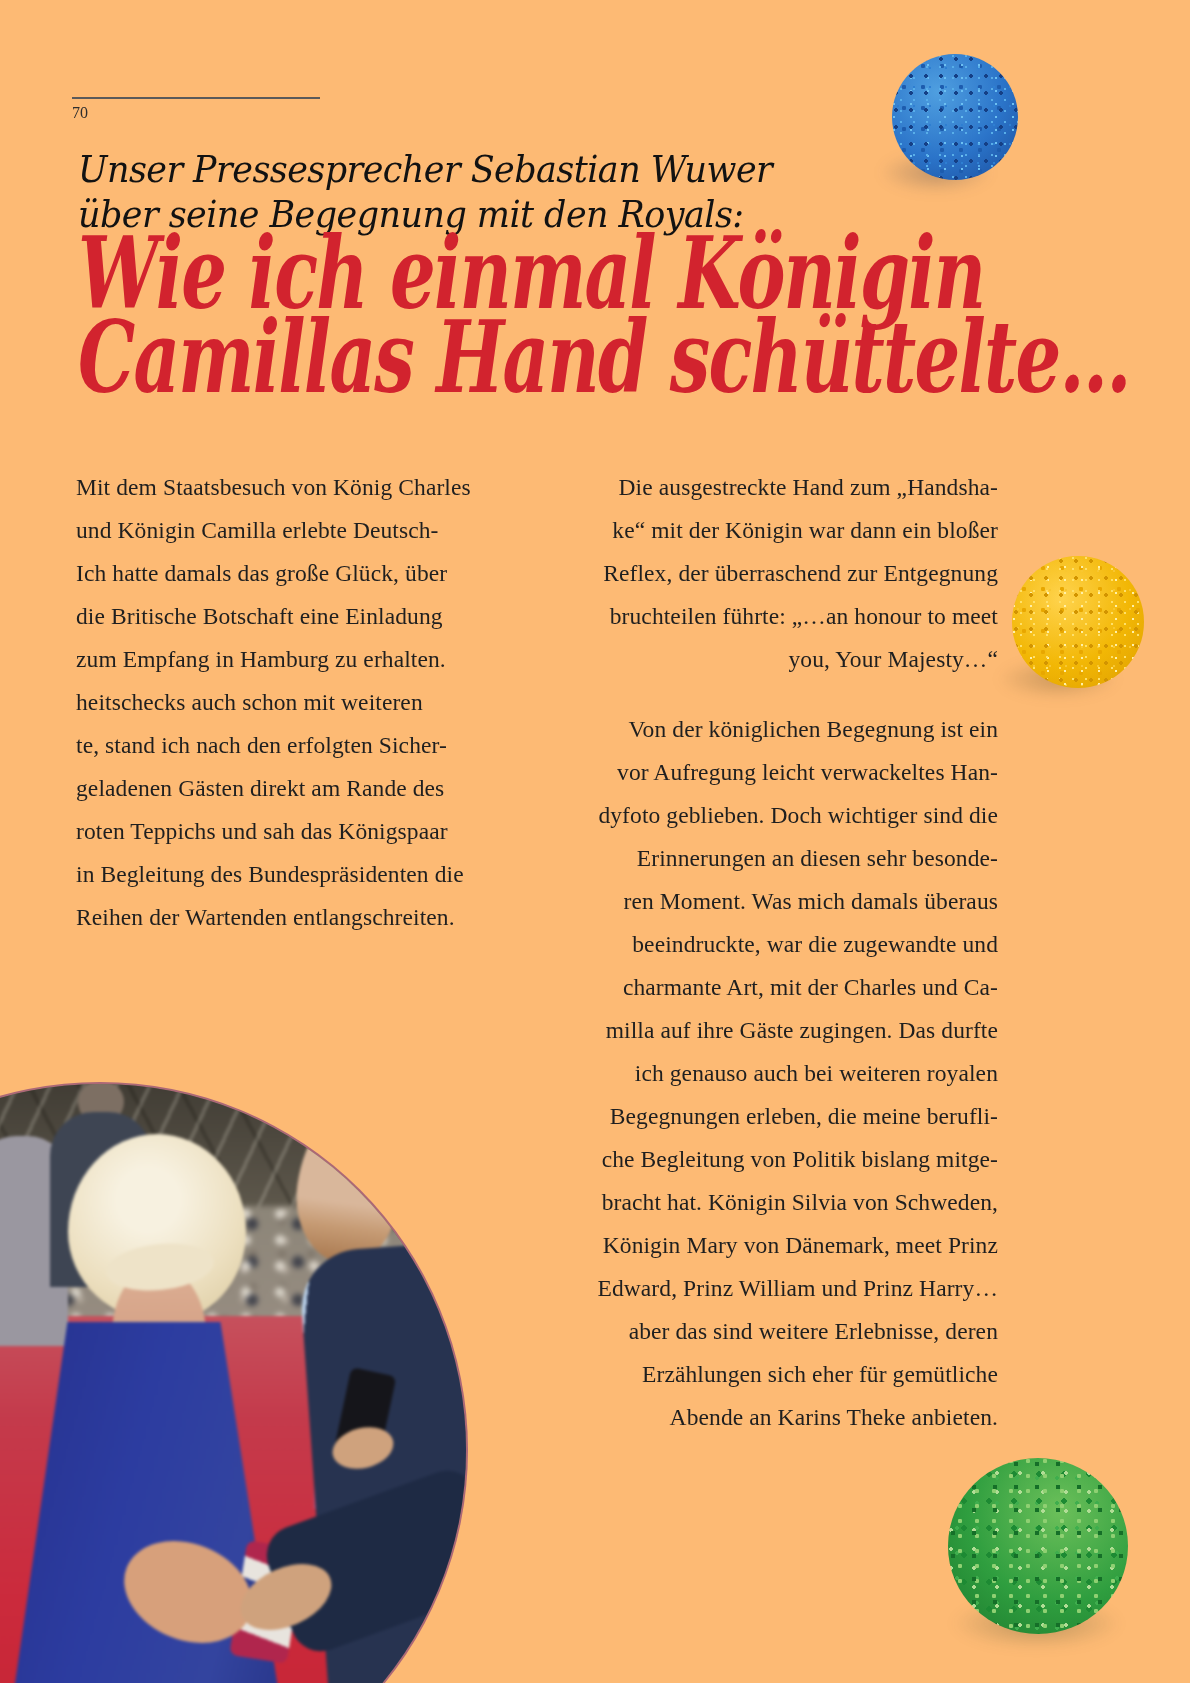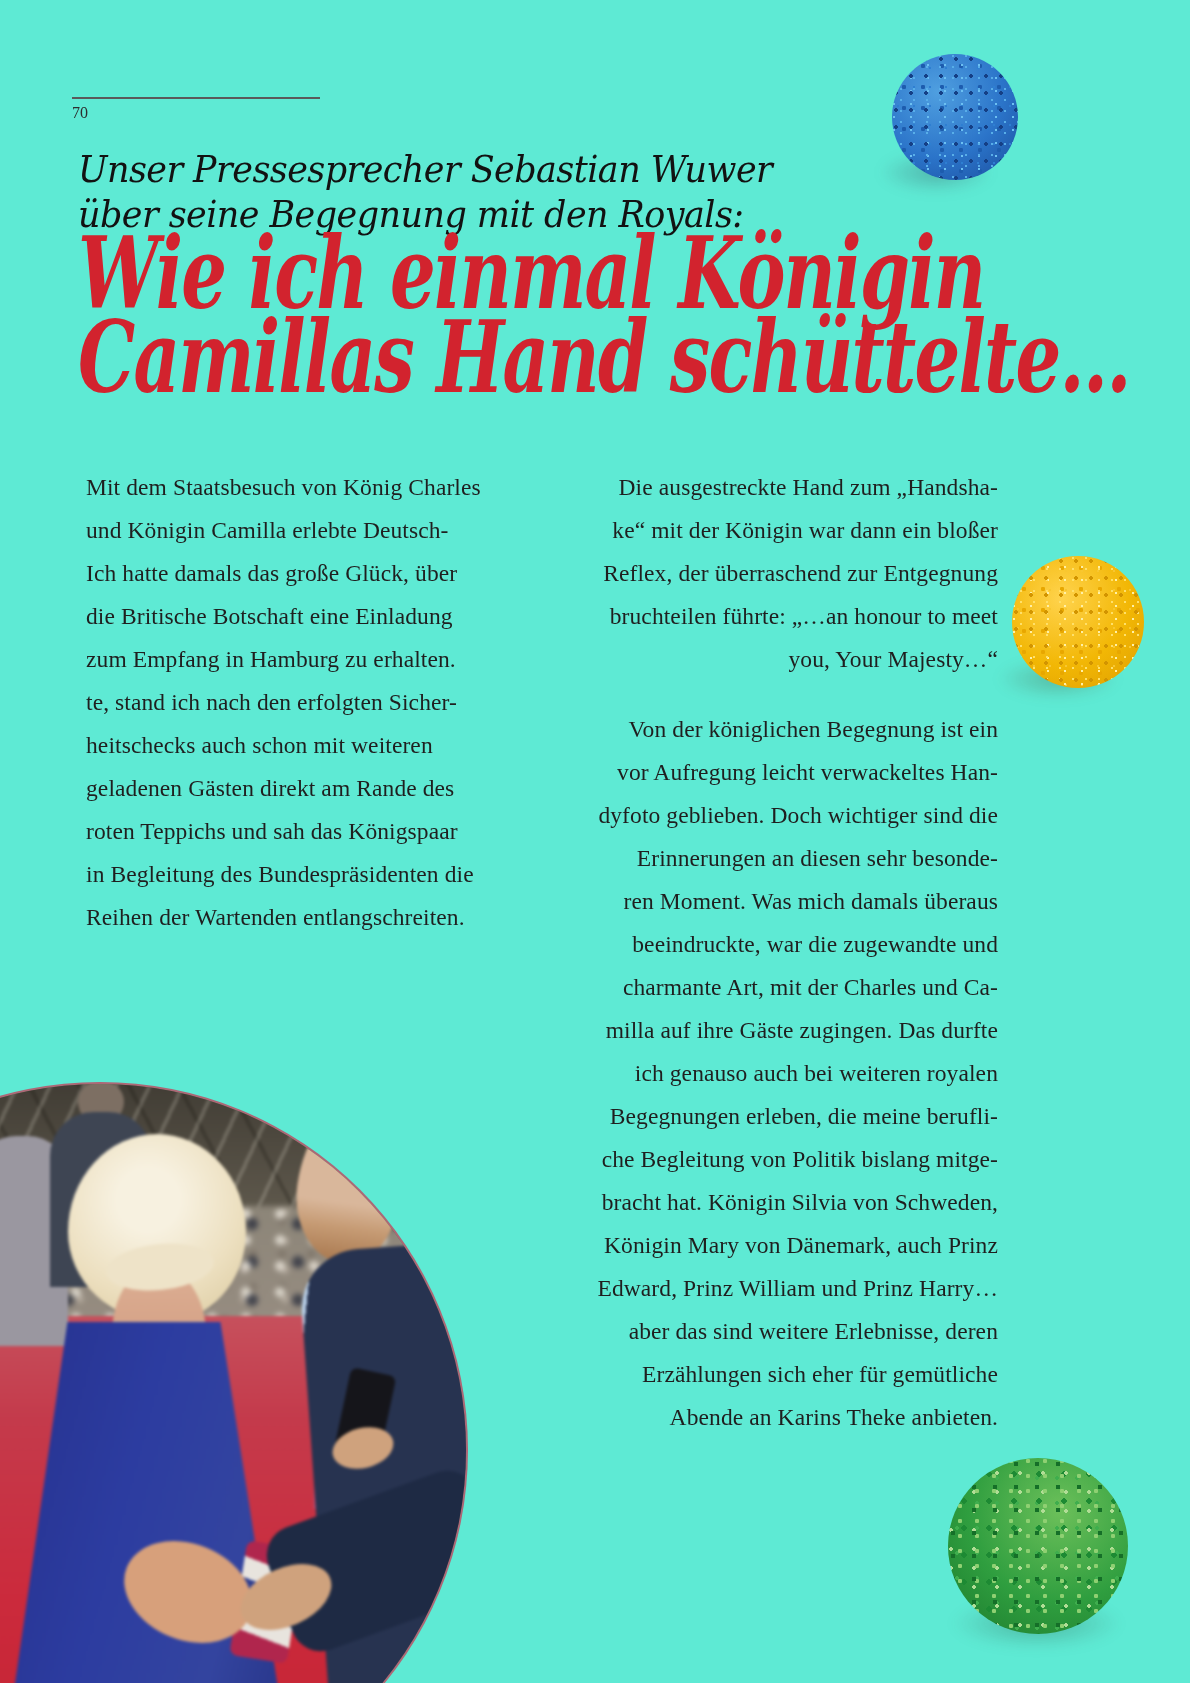--- a/index.html
+++ b/index.html
@@ -2,21 +2,21 @@
 <html><head>
 <meta charset="utf-8">
 <style>
   html, body {
     margin: 0; padding: 0;
     width: 1190px; height: 1683px;
     background: #ffffff;
     overflow: hidden;
     font-family: "Liberation Serif", serif;
   }
-  .page { position: relative; width: 1190px; height: 1683px; background: #5eead4; }
+  .page { position: relative; width: 1190px; height: 1683px; background: #fdba74; }
 
   
   .rule { position: absolute; left: 72px; top: 97px; width: 248px; height: 2px; background: #5a5a5a; }
   .pagenum {
     position: absolute; left: 72px; top: 104px;
     font-size: 16px; color: #2e2e2e; font-family: "Liberation Serif", serif;
   }
 
   
   .kicker {
@@ -39,21 +39,21 @@
     transform: scaleX(0.72); transform-origin: left top;
   }
   .head-line { white-space: nowrap; }
 
   
   .col {
     position: absolute; top: 466px;
     font-size: 23.5px; line-height: 43px;
     color: #1f1f1f; letter-spacing: 0.1px;
   }
-  .col-left  { left: 86px;  width: 470px; }
+  .col-left  { left: 76px;  width: 470px; }
   .col-right { left: 568px; width: 430px; text-align: right; }
   .para { margin: 0 0 27px 0; }
   .bl-line { white-space: nowrap; height: 43px; }
 
   
   .ball-wrap { position: absolute; }
   .ball { position: absolute; border-radius: 50%; left: 0; top: 0; width: 100%; height: 100%; }
   .ball-shadow {
     position: absolute; border-radius: 50%;
     filter: blur(6px);
@@ -232,22 +232,22 @@
       <div class="head-line">Camillas Hand schüttelte…</div>
     </div>
 
   <div class="col col-left">
     <div class="para">
         <div class="bl-line">Mit dem Staatsbesuch von König Charles</div>
         <div class="bl-line">und Königin Camilla erlebte Deutsch-</div>
         <div class="bl-line">Ich hatte damals das große Glück, über</div>
         <div class="bl-line">die Britische Botschaft eine Einladung</div>
         <div class="bl-line">zum Empfang in Hamburg zu erhalten.</div>
+        <div class="bl-line">heitschecks auch schon mit weiteren</div>
         <div class="bl-line">te, stand ich nach den erfolgten Sicher-</div>
-        <div class="bl-line">heitschecks auch schon mit weiteren</div>
         <div class="bl-line">geladenen Gästen direkt am Rande des</div>
         <div class="bl-line">roten Teppichs und sah das Königspaar</div>
         <div class="bl-line">in Begleitung des Bundespräsidenten die</div>
         <div class="bl-line">Reihen der Wartenden entlangschreiten.</div>
       </div>
   </div>
 
   <div class="col col-right">
     <div class="para">
         <div class="bl-line">Die ausgestreckte Hand zum „Handsha-</div>
@@ -262,21 +262,21 @@
         <div class="bl-line">dyfoto geblieben. Doch wichtiger sind die</div>
         <div class="bl-line">Erinnerungen an diesen sehr besonde-</div>
         <div class="bl-line">ren Moment. Was mich damals überaus</div>
         <div class="bl-line">beeindruckte, war die zugewandte und</div>
         <div class="bl-line">charmante Art, mit der Charles und Ca-</div>
         <div class="bl-line">milla auf ihre Gäste zugingen. Das durfte</div>
         <div class="bl-line">ich genauso auch bei weiteren royalen</div>
         <div class="bl-line">Begegnungen erleben, die meine berufli-</div>
         <div class="bl-line">che Begleitung von Politik bislang mitge-</div>
         <div class="bl-line">bracht hat. Königin Silvia von Schweden,</div>
-        <div class="bl-line">Königin Mary von Dänemark, auch Prinz</div>
+        <div class="bl-line">Königin Mary von Dänemark, meet Prinz</div>
         <div class="bl-line">Edward, Prinz William und Prinz Harry…</div>
         <div class="bl-line">aber das sind weitere Erlebnisse, deren</div>
         <div class="bl-line">Erzählungen sich eher für gemütliche</div>
         <div class="bl-line">Abende an Karins Theke anbieten.</div>
       </div>
   </div>
 
   <div class="ball-wrap wrap-blue">
     <div class="ball-shadow shadow-blue"></div>
     <div class="ball ball-blue"></div>

